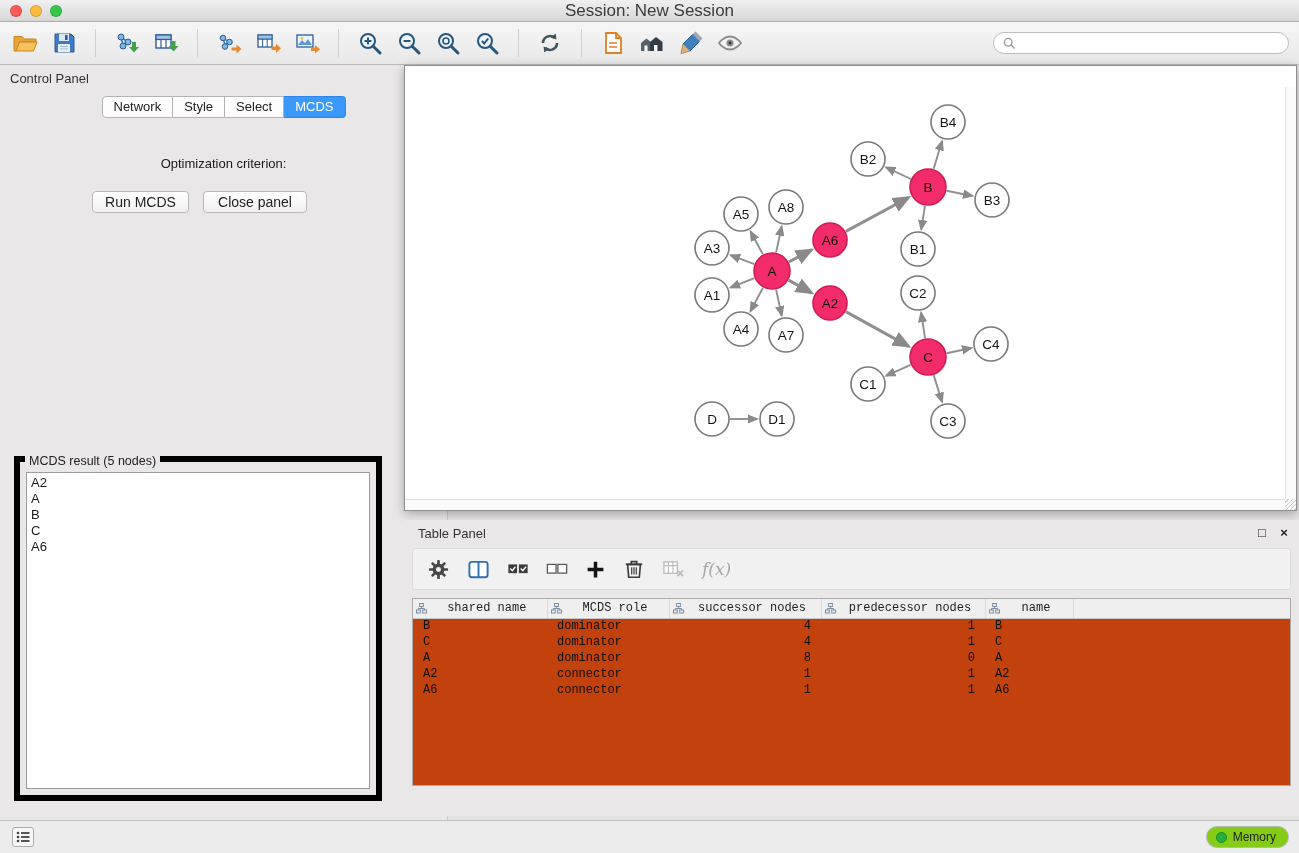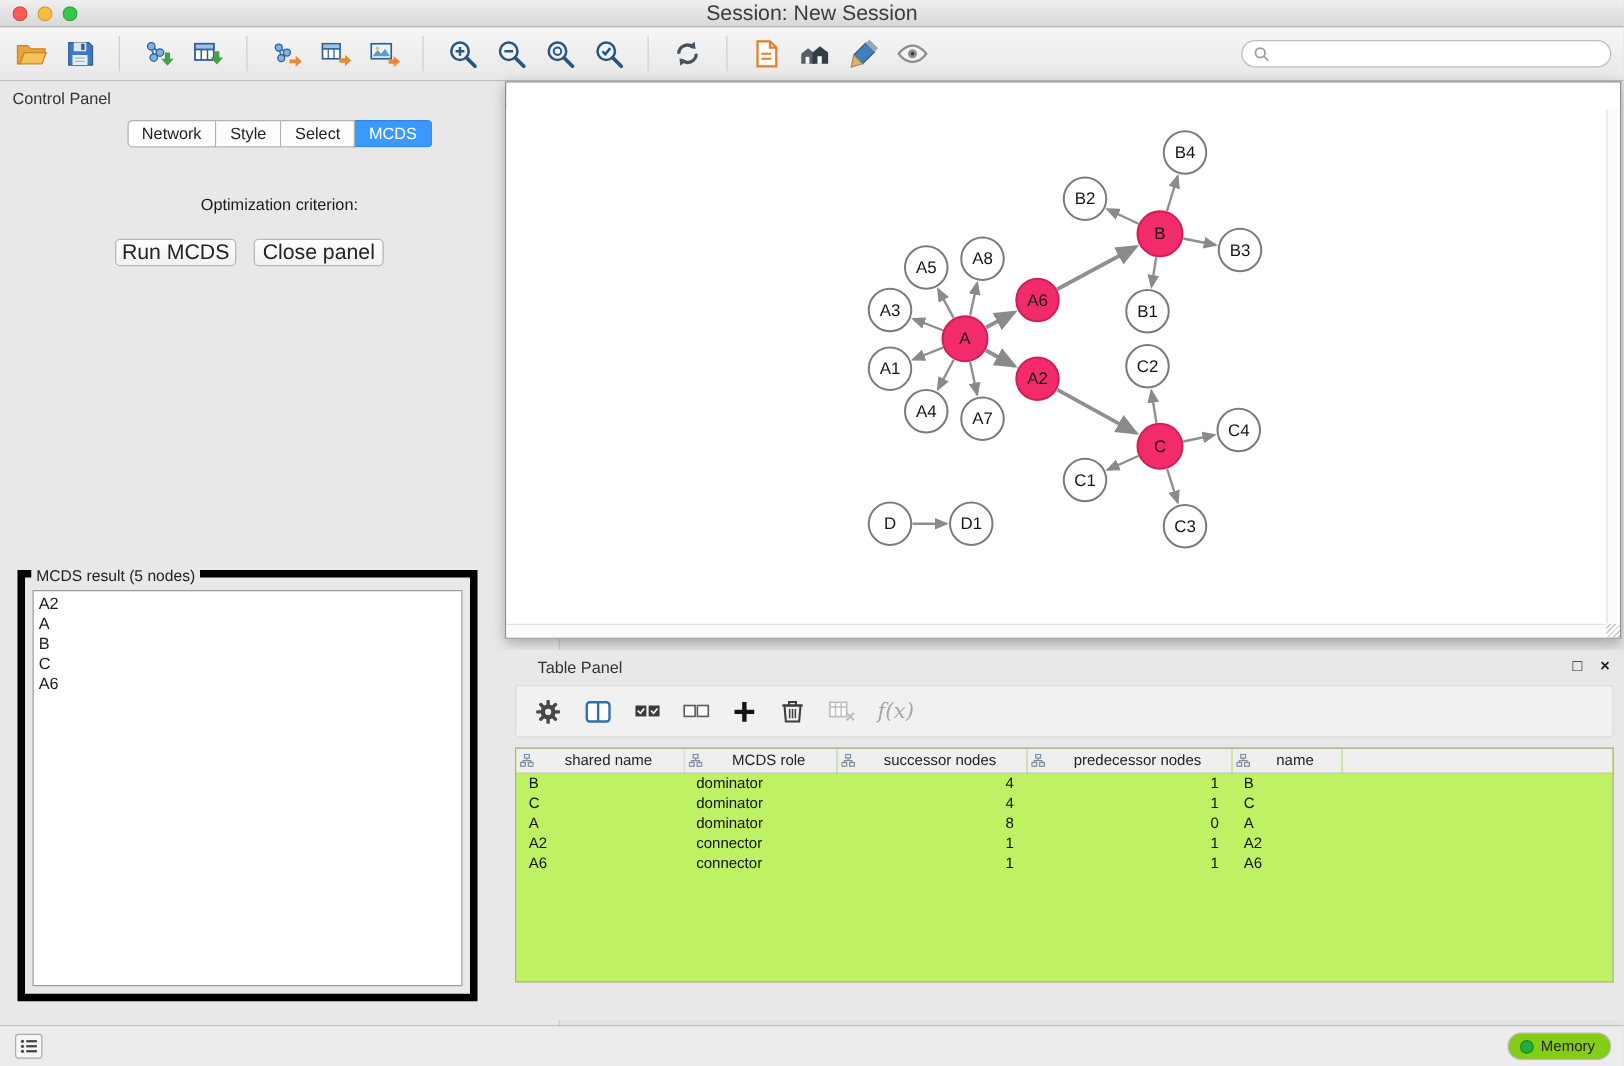--- a/index.html
+++ b/index.html
@@ -35,21 +35,21 @@
   .seg-tab:last-child { border-radius:0 4px 4px 0; }
   .seg-tab.selected { background:#3b99fc; border-color:#2f86e8; color:#fff; }
   .opt-label { position:absolute; top:71px; left:0; width:100%; text-align:center; font-size:13px;margin-top:20px; }
   .dropdown { position:absolute; top:92px; left:44px; width:313px; height:23px; background:#fff;
     border:1px solid #b3b3b3; border-radius:4px; font-size:13px; line-height:21px; padding-left:8px; }
   .dd-stepper { position:absolute; right:-1px; top:-1px; width:20px; height:23px; border-radius:0 4px 4px 0;
     background:linear-gradient(#6cb5fe,#2f84f6); display:flex; flex-direction:column; align-items:center; justify-content:center; gap:2px; }
   .tri-up { width:0;height:0;border-left:4px solid transparent;border-right:4px solid transparent;border-bottom:4px solid #fff; }
   .tri-down { width:0;height:0;border-left:4px solid transparent;border-right:4px solid transparent;border-top:4px solid #fff; }
   .cp-btn { position:absolute; top:126px; height:22px; background:linear-gradient(#ffffff,#f1f1f1);
-    border:1px solid #b9b9b9; border-radius:4px; font-size:17px; font-family:"Liberation Sans",sans-serif; color:#222; }
+    border:1px solid #b9b9b9; border-radius:4px; font-size:14px; font-family:"Liberation Sans",sans-serif; color:#222; }
   .cp-btn.run { left:92px; width:97px; }
   .cp-btn.close { left:203px; width:104px; }
   .result-group { position:absolute; left:14px; width:368px; top:391px; bottom:19px; border:6px solid #000000; }
   .result-legend { position:absolute; top:-8px; left:5px; background:#e9e7e8; padding:0 4px; font-size:12.5px; color:#222; }
   .result-list { position:absolute; left:6px; right:6px; top:10px; bottom:6px; background:#fff; border:1px solid #9c9c9c; overflow:auto; padding:2px 0; }
   .result-item { font-size:13px; line-height:16px; padding-left:4px; }
 
   
   .net-window { position:absolute; left:404px; top:65px; width:893px; height:446px; background:#fff;
     border:1px solid #8e8e8e; box-shadow:0 3px 10px rgba(0,0,0,.28); }
@@ -62,21 +62,21 @@
   .net-hscroll { position:absolute; left:0; right:11px; bottom:0; height:11px; background:#fbfbfb; border-top:1px solid #e2e2e2; }
   .net-grip { position:absolute; right:0; bottom:0; width:11px; height:11px;
     background:repeating-linear-gradient(135deg,#fbfbfb 0 2px,#c9c9c9 2px 3px); }
 
   
   .table-panel { position:absolute; left:404px; top:520px; width:895px; height:296px; background:#e9e7e8; }
   .tp-toolbar { position:absolute; left:8px; right:8px; top:28px; height:42px; background:#f2f1f1;
     border:1px solid #dcdcdc; border-radius:3px; display:flex; align-items:center; padding:0 14px; gap:17px; }
   .ticon { display:flex; align-items:center; justify-content:center; }
   .fx { font-family:"DejaVu Serif",serif; font-style:italic; font-size:17px; color:#a6a6a6; }
-  .tp-tablewrap { position:absolute; left:8px; right:8px; top:78px; height:188px; background:#bef264; border:1px solid #ababab; overflow:hidden; }
+  .tp-tablewrap { position:absolute; left:8px; right:8px; top:78px; height:188px; background:#c2410c; border:1px solid #ababab; overflow:hidden;font-family:Liberation Mono, monospace; }
   table.dt { width:100%; border-collapse:collapse; font-size:12px; table-layout:fixed; }
   table.dt th { height:19px; background:#f0efef; border-right:1px solid #d9d9d9; border-bottom:1px solid #c6c6c6;
     font-weight:normal; font-size:12px; color:#222; position:relative; text-align:center; padding:0 2px 0 16px; overflow:hidden; white-space:nowrap; }
   table.dt th .hicon-wrap { position:absolute; left:3px; top:4px; }
   table.dt td { height:16px; padding:0 10px; white-space:nowrap; overflow:hidden; color:#111; }
   .tp-tabs { position:absolute; left:0; right:0; top:268px; display:flex; justify-content:center; }
   .bt-tab { padding:3px 12px 4px; font-size:13px; background:#fff; border:1px solid #bdbdbd; border-left:none; color:#222; }
   .bt-tab:first-child { border-left:1px solid #bdbdbd; border-radius:4px 0 0 4px; }
   .bt-tab:last-child { border-radius:0 4px 4px 0; }
   .bt-tab.selected { background:#3b99fc; border-color:#2f86e8; color:#fff; }
@@ -335,21 +335,21 @@
         <circle cx="372" cy="332" r="17" fill="#ffffff" stroke="#7a7a7a" stroke-width="1.6"></circle>
         <text x="372" y="336.5" text-anchor="middle" font-size="13.5" font-family="&quot;Liberation Sans&quot;, sans-serif" fill="#151515">D1</text>
       </svg>
   </div>
   <div class="net-vscroll"></div>
   <div class="net-hscroll"></div>
   <div class="net-grip"></div>
 </div>
 
 <div class="table-panel">
-  <div class="panel-title" style="left:26px;">Table Panel</div>
+  <div class="panel-title" style="left:14px;">Table Panel</div>
   <div class="panel-ctrls">
     <div class="panel-ctrl">□</div>
     <div class="panel-ctrl" style="font-weight:bold;">×</div>
   </div>
   <div class="tp-toolbar">
     <div class="ticon">
       <svg viewBox="0 0 24 24" width="23" height="23">
         <g fill="#474747">
           <rect x="10.6" y="2" width="2.8" height="20" rx="1"></rect>
           <rect x="10.6" y="2" width="2.8" height="20" rx="1" transform="rotate(45 12 12)"></rect>

